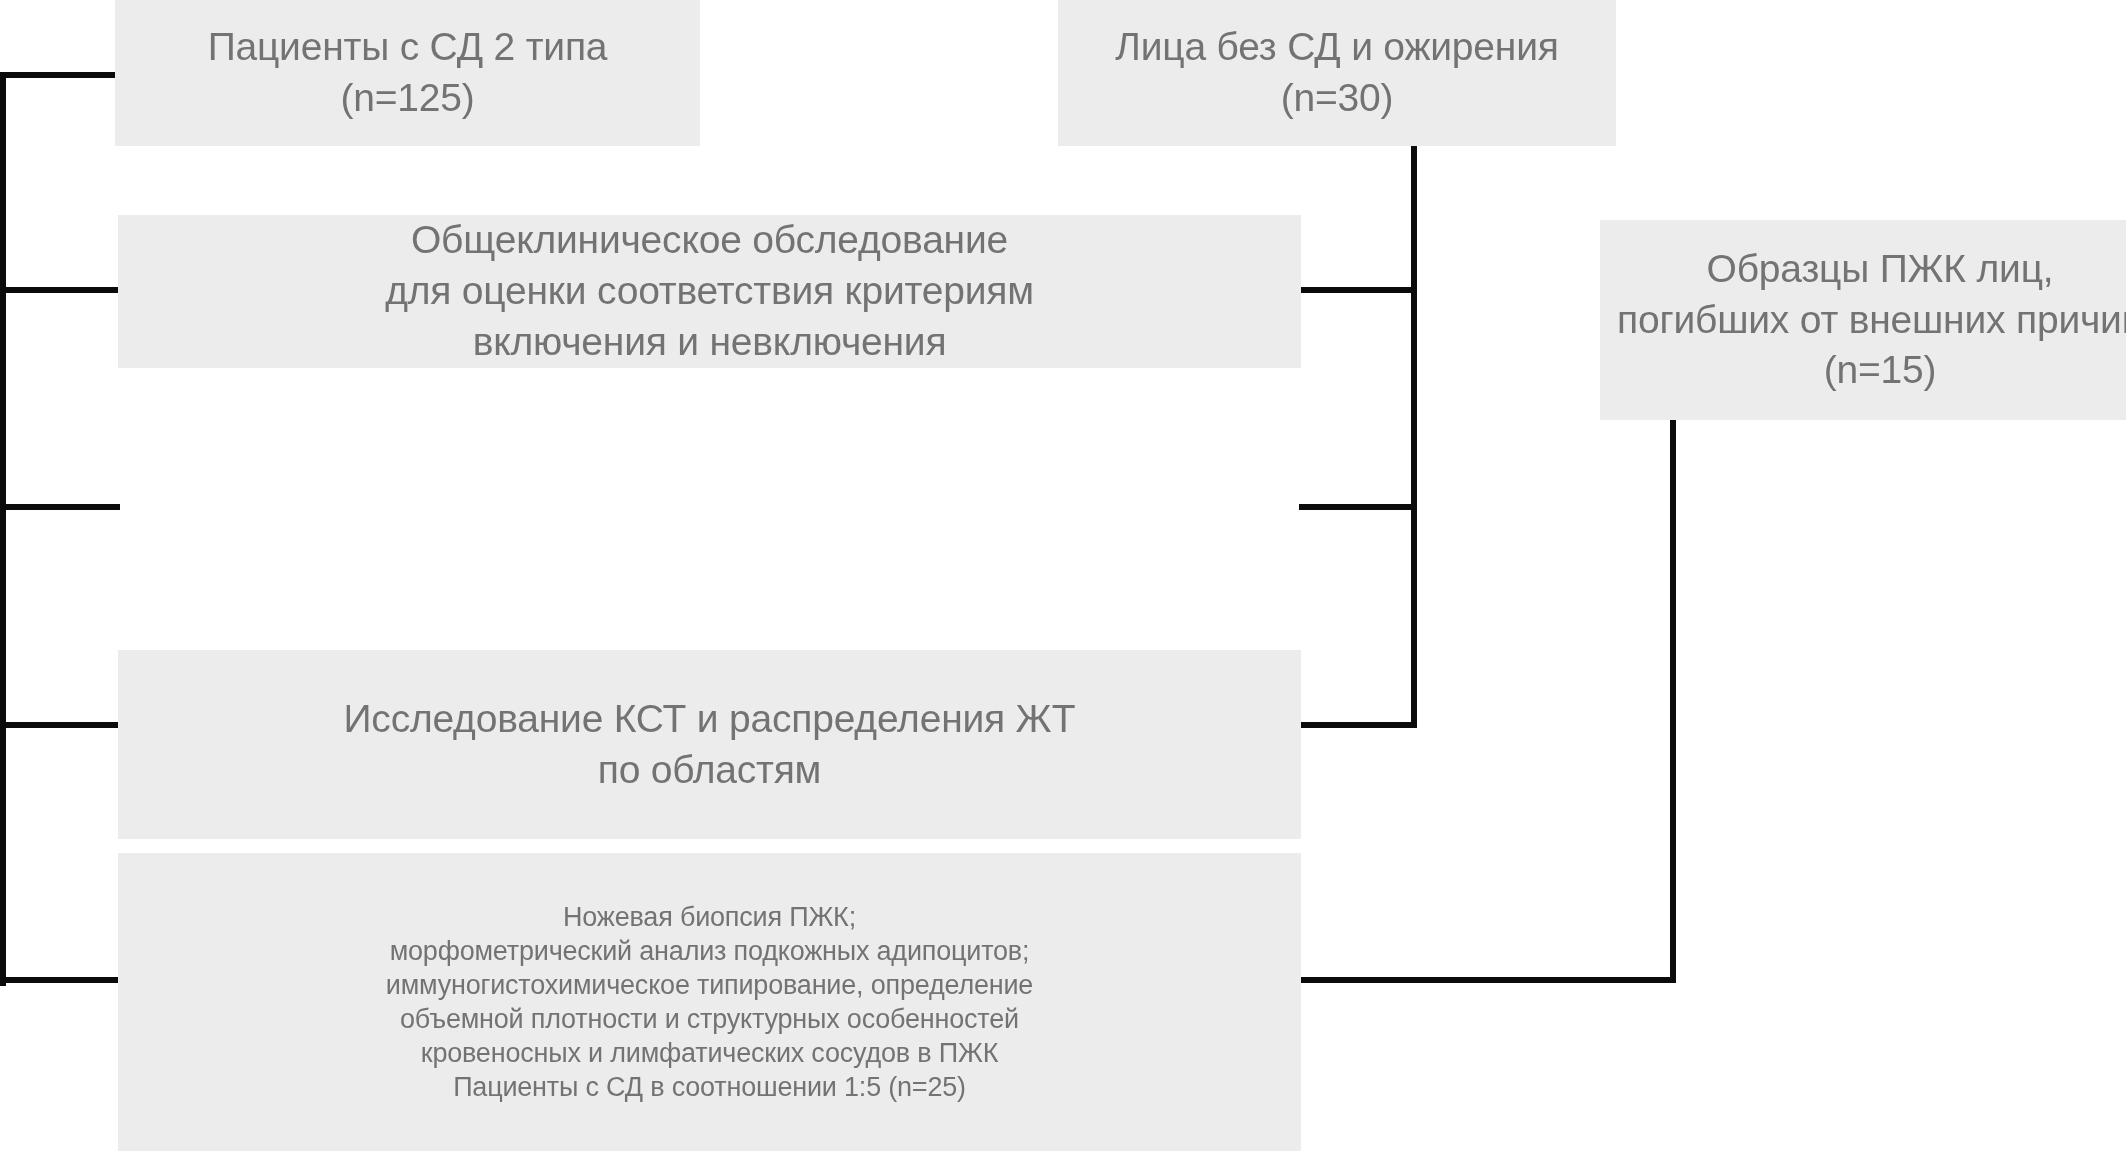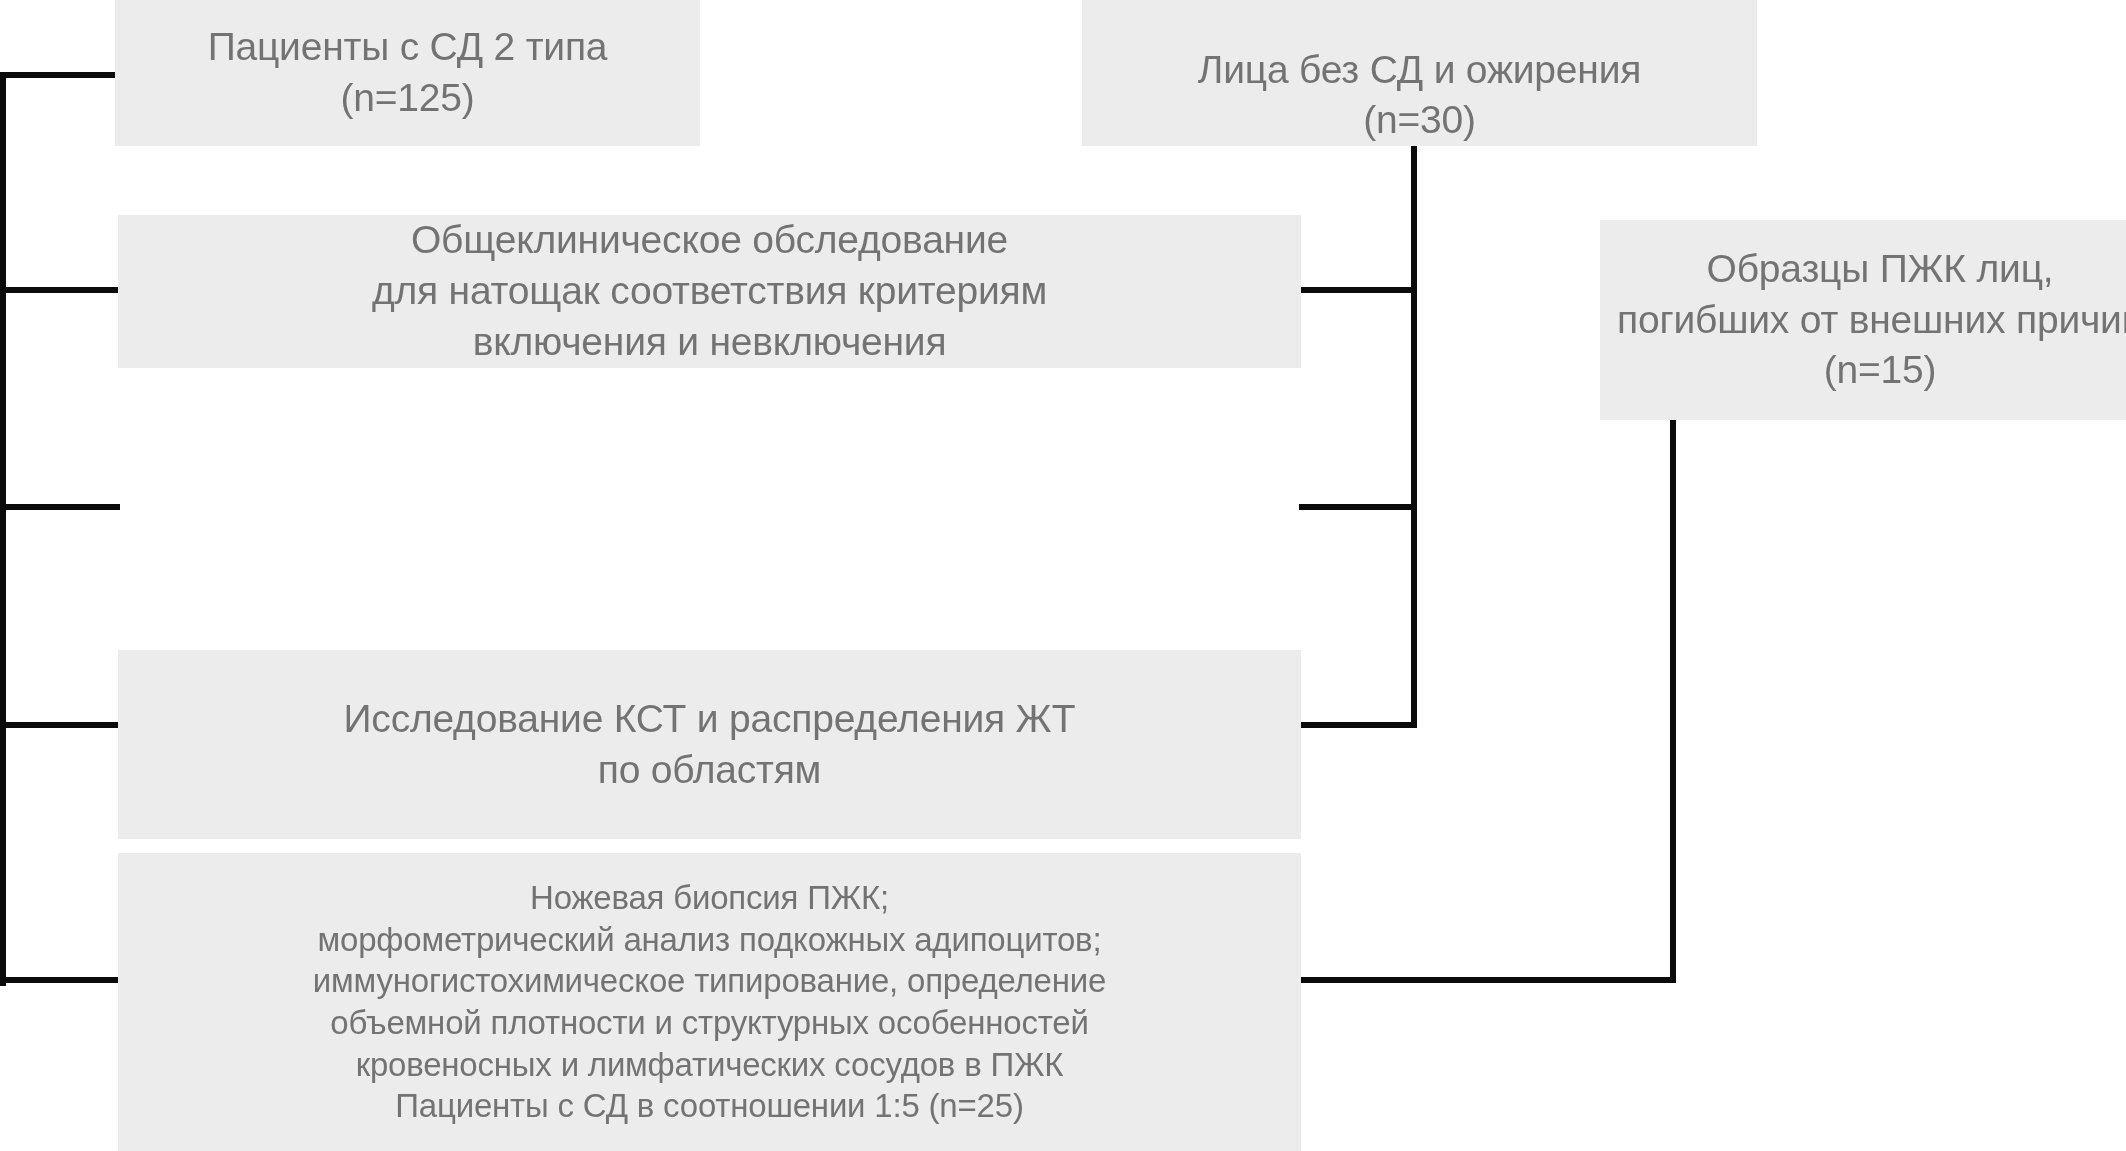--- a/index.html
+++ b/index.html
@@ -26,35 +26,35 @@
     box-sizing: border-box;
   }
   .node .label {
     font-size: 39px;
     line-height: 1.30;
     white-space: pre-line;
     padding: 0 14px;
     letter-spacing: -0.2px;
   }
   .node.big .label {
-    font-size: 33px;
+    font-size: 27px;
     line-height: 1.26;
   }
 
   
   .conn {
     position: absolute;
     background: #0b0b0b;
   }
   .vline { width: 6px; }
   .hline { height: 6px; }
 
   
   #node-patients-dm2   { left: 115px;  top: 0px;    width: 585px;  height: 146px; }
-  #node-no-dm-obesity  { left: 1082px; top: 0px;    width: 675px;  height: 146px; align-items: flex-end; }
+  #node-no-dm-obesity  { left: 1058px; top: 0px;    width: 558px;  height: 146px; }
   #node-clinical-exam  { left: 118px;  top: 215px;  width: 1183px; height: 153px; }
   #node-spj-samples    { left: 1600px; top: 220px;  width: 560px;  height: 200px; }
   #node-adipokines     { left: 118px;  top: 432px;  width: 1183px; height: 153px; }
   #node-kst-study      { left: 118px;  top: 650px;  width: 1183px; height: 189px; }
   #node-biopsy         { left: 118px;  top: 853px;  width: 1183px; height: 298px; }
 
   
   #left-spine        { left: 0px;   top: 75px;  height: 911px; }
   #left-stub-1       { left: 0px;   top: 72px;  width: 118px; }
   #left-stub-2       { left: 0px;   top: 287px; width: 120px; }
@@ -97,21 +97,21 @@
 (n=125)</span>
   </div>
 
   <div class="node" id="node-no-dm-obesity">
     <span class="label">Лица без СД и ожирения
 (n=30)</span>
   </div>
 
   <div class="node" id="node-clinical-exam">
     <span class="label">Общеклиническое обследование
-для натощак соответствия критериям
+для оценки соответствия критериям
 включения и невключения</span>
   </div>
 
   <div class="node" id="node-spj-samples">
     <span class="label">Образцы ПЖК лиц,
 погибших от внешних причин
 (n=15)</span>
   </div>
 
 

